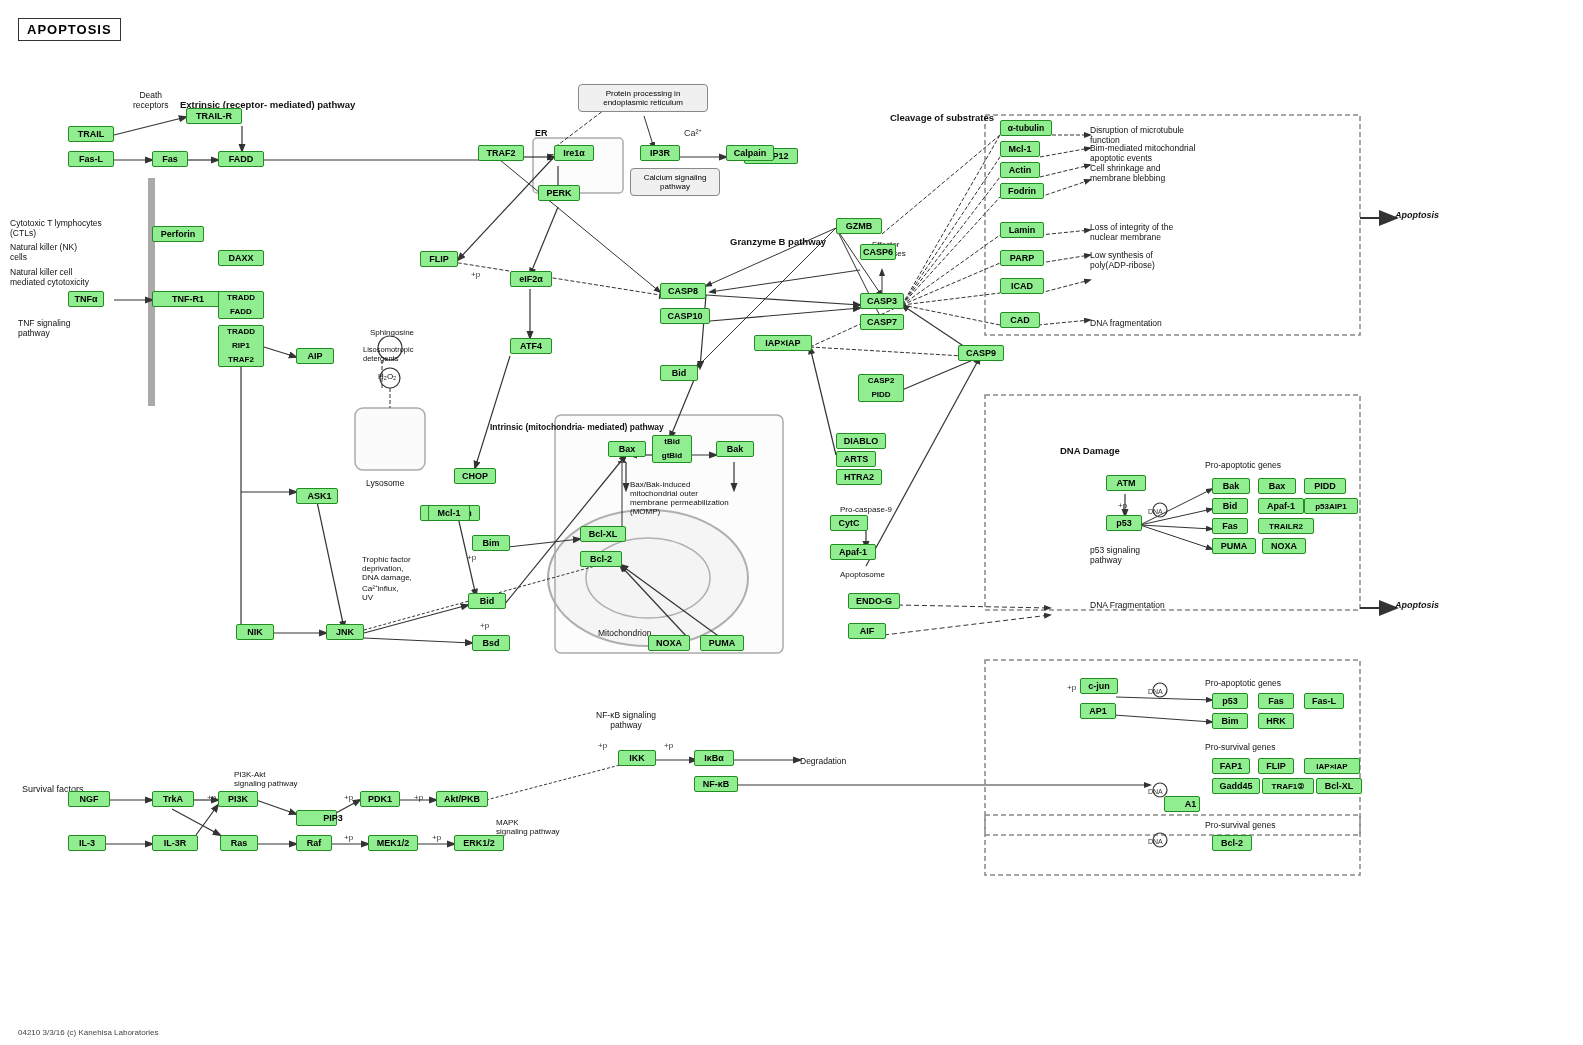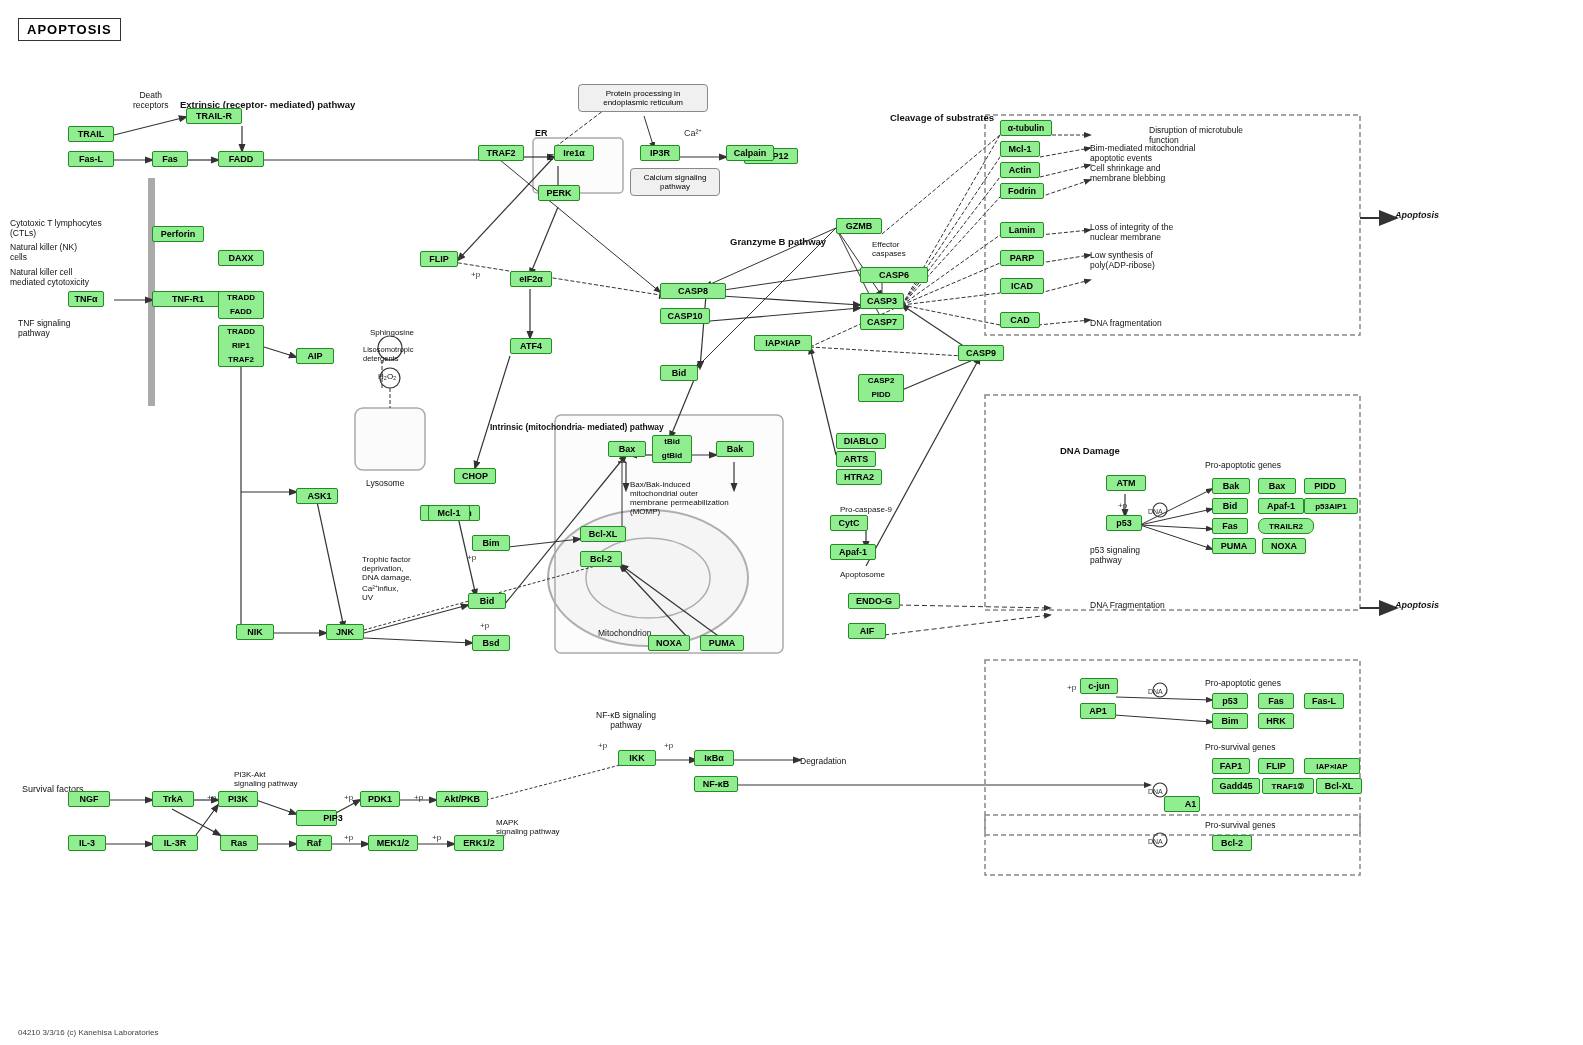--- a/index.html
+++ b/index.html
@@ -345,21 +345,21 @@
   <div class="label" style="left:548px;top:152px;font-size:8.5px;font-style:italic;">ER stress</div>
   <div class="label" style="left:840px;top:505px;font-size:8px;">Pro-caspase-9</div>
   <div class="label" style="left:840px;top:570px;font-size:8px;">Apoptosome</div>
   <div class="label" style="left:872px;top:240px;font-size:8px;">Effector<br>caspases</div>
   <div class="label" style="left:22px;top:784px;font-size:9px;">Survival factors</div>
   <div class="label" style="left:800px;top:756px;font-size:8.5px;">Degradation</div>
   <div class="label" style="left:596px;top:710px;font-size:8.5px;text-align:center;">NF-κB signaling<br>pathway</div>
   <div class="label" style="left:226px;top:770px;font-size:8px;margin-left:8px;">PI3K-Akt<br>signaling pathway</div>
   <div class="label" style="left:496px;top:818px;font-size:8px;">MAPK<br>signaling pathway</div>
 
-  <div class="label" style="left:1149px;top:125px;">Disruption of microtubule<br>function</div>
+  <div class="label" style="left:1090px;top:125px;">Disruption of microtubule<br>function</div>
   <div class="label" style="left:1090px;top:143px;">Bim-mediated mitochondrial<br>apoptotic events</div>
   <div class="label" style="left:1090px;top:163px;">Cell shrinkage and<br>membrane blebbing</div>
   <div class="label" style="left:1090px;top:222px;">Loss of integrity of the<br>nuclear membrane</div>
   <div class="label" style="left:1090px;top:250px;">Low synthesis of<br>poly(ADP-ribose)</div>
   <div class="label" style="left:1090px;top:318px;">DNA fragmentation</div>
   <div class="label-bold" style="left:1395px;top:210px;font-style:italic;">Apoptosis</div>
   <div class="label" style="left:1090px;top:600px;">DNA Fragmentation</div>
   <div class="label-bold" style="left:1395px;top:600px;font-style:italic;">Apoptosis</div>
   <div class="label" style="left:1205px;top:460px;font-size:8.5px;">Pro-apoptotic genes</div>
   <div class="label" style="left:1090px;top:545px;font-size:8.5px;">p53 signaling<br>pathway</div>
@@ -394,24 +394,24 @@
   <div class="node" style="left:420px;top:505px;width:60px;">Cathepsin</div>
   <div class="node" style="left:1000px;top:120px;width:52px;font-size:8.5px;">α-tubulin</div>
   <div class="node" style="left:1000px;top:141px;width:40px;">Mcl-1</div>
   <div class="node" style="left:1000px;top:162px;width:40px;">Actin</div>
   <div class="node" style="left:1000px;top:183px;width:44px;">Fodrin</div>
   <div class="node" style="left:1000px;top:222px;width:44px;">Lamin</div>
   <div class="node" style="left:1000px;top:250px;width:44px;">PARP</div>
   <div class="node" style="left:1000px;top:278px;width:44px;">ICAD</div>
   <div class="node" style="left:1000px;top:312px;width:40px;">CAD</div>
   <div class="node" style="left:744px;top:148px;width:54px;">CASP12</div>
-  <div class="node" style="left:660px;top:283px;width:66px;">CASP8</div>
+  <div class="node" style="left:660px;top:283px;width:46px;">CASP8</div>
   <div class="node" style="left:660px;top:308px;width:50px;">CASP10</div>
   <div class="node" style="left:860px;top:293px;width:44px;">CASP3</div>
-  <div class="node" style="left:860px;top:267px;width:68px;">CASP6</div>
+  <div class="node" style="left:860px;top:244px;width:36px;">CASP6</div>
   <div class="node" style="left:860px;top:314px;width:44px;">CASP7</div>
   <div class="node" style="left:958px;top:345px;width:46px;">CASP9</div>
   <div class="node" style="left:858px;top:374px;width:46px;height:28px;font-size:8px;line-height:14px;">CASP2<br>PIDD</div>
   <div class="node" style="left:660px;top:365px;width:38px;">Bid</div>
   <div class="node" style="left:608px;top:441px;width:38px;">Bax</div>
   <div class="node" style="left:716px;top:441px;width:38px;">Bak</div>
   <div class="node" style="left:580px;top:526px;width:46px;">Bcl-XL</div>
   <div class="node" style="left:580px;top:551px;width:42px;">Bcl-2</div>
   <div class="node" style="left:472px;top:535px;width:38px;">Bim</div>
   <div class="node" style="left:428px;top:505px;width:42px;">Mcl-1</div>
@@ -453,21 +453,21 @@
   <div class="node" style="left:1106px;top:475px;width:40px;">ATM</div>
   <div class="node" style="left:1106px;top:515px;width:36px;">p53</div>
 
   <div class="node" style="left:1212px;top:478px;width:38px;">Bak</div>
   <div class="node" style="left:1258px;top:478px;width:38px;">Bax</div>
   <div class="node" style="left:1304px;top:478px;width:42px;">PIDD</div>
   <div class="node" style="left:1212px;top:498px;width:36px;">Bid</div>
   <div class="node" style="left:1258px;top:498px;width:46px;">Apaf-1</div>
   <div class="node" style="left:1304px;top:498px;width:54px;font-size:8px;">p53AIP1</div>
   <div class="node" style="left:1212px;top:518px;width:34px;">Fas</div>
-  <div class="node" style="left:1258px;top:518px;width:56px;font-size:8px;border-radius:7px;">TRAILR2</div>
+  <div class="node" style="left:1258px;top:518px;width:56px;font-size:8px;">TRAILR2</div>
   <div class="node" style="left:1212px;top:538px;width:44px;">PUMA</div>
   <div class="node" style="left:1262px;top:538px;width:44px;">NOXA</div>
 
   <div class="node" style="left:1212px;top:693px;width:36px;">p53</div>
   <div class="node" style="left:1258px;top:693px;width:34px;">Fas</div>
   <div class="node" style="left:1304px;top:693px;width:40px;">Fas-L</div>
   <div class="node" style="left:1212px;top:713px;width:36px;">Bim</div>
   <div class="node" style="left:1258px;top:713px;width:36px;">HRK</div>
 
   <div class="node" style="left:1212px;top:758px;width:38px;">FAP1</div>

